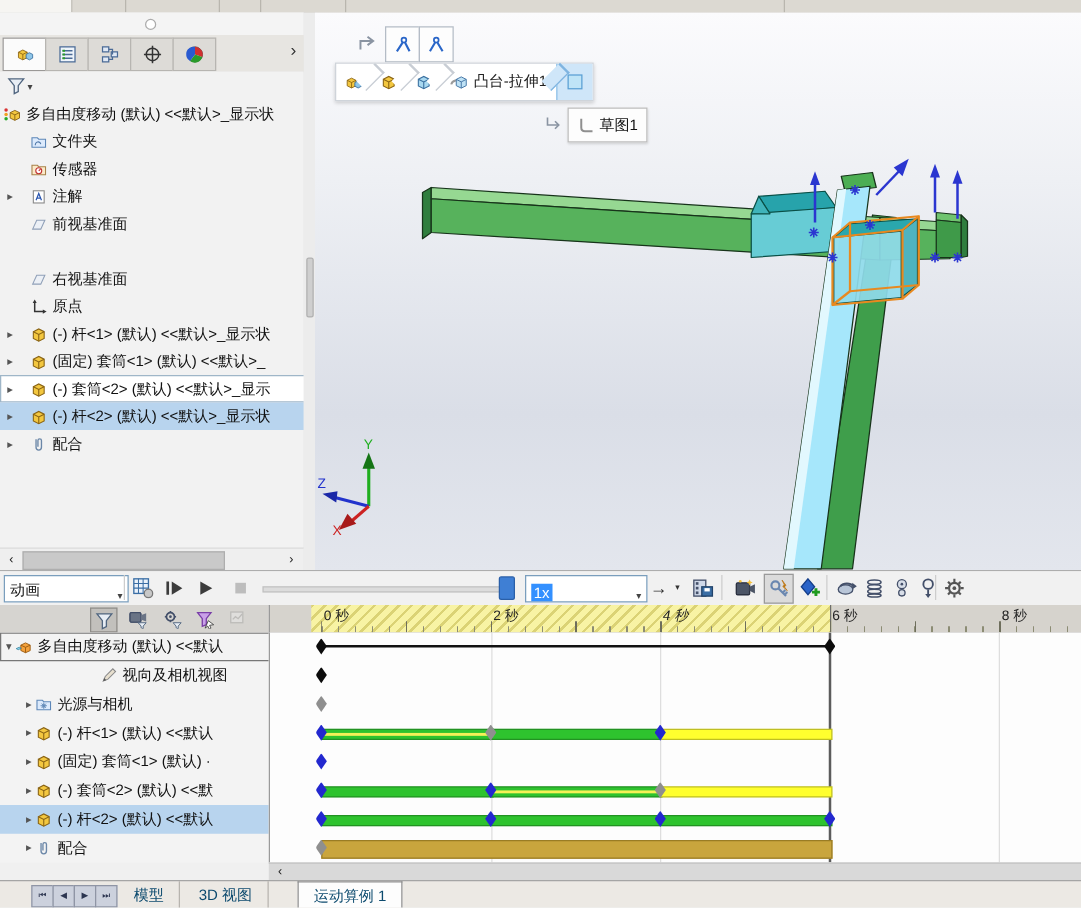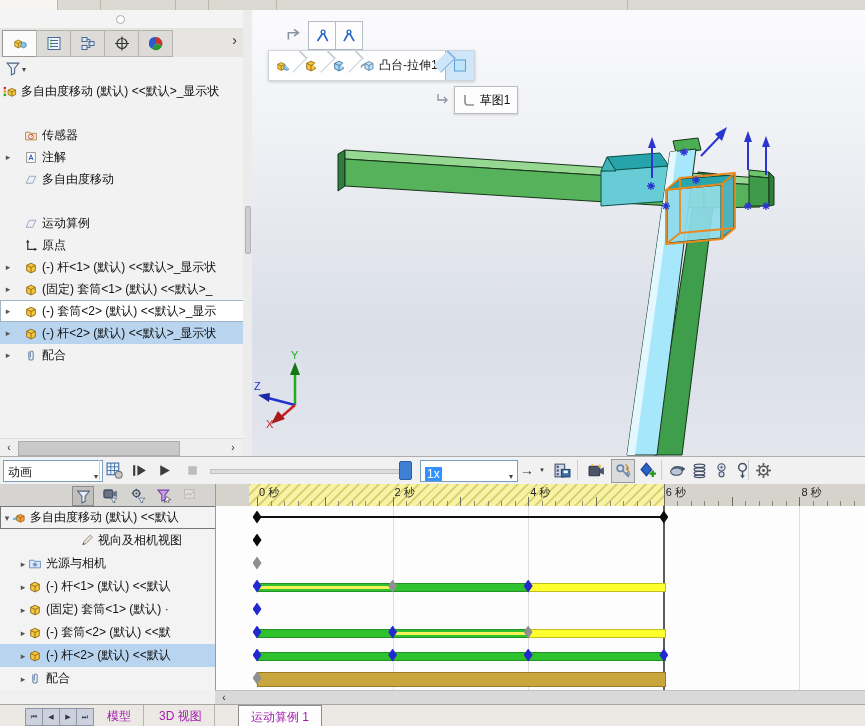--- a/index.html
+++ b/index.html
@@ -93,21 +93,21 @@
   .key{position:absolute;width:9px;height:13px;clip-path:polygon(50% 0,100% 50%,50% 100%,0 50%)}
   .key.blue{background:#2328cf}
   .key.gray{background:#8f8f8f}
   .key.black{background:#0c0c0c}
   .rangeline{position:absolute;height:2px;background:#111}
   #mm-scroll{position:absolute;left:215px;top:233px;width:650px;height:14px;background:#d9d9d9;border-top:1px solid #c2c2c2}
   #mm-scroll .sb-btn{top:0;height:14px;line-height:14px}
   #mm-tabs{position:absolute;left:0;top:247px;width:865px;height:23px;background:#ece9e4;border-top:1px solid #a5a5a5}
   .navb{position:absolute;top:3px;width:16px;height:16px;background:#ccd1dd;border:1px solid #8f95a5;color:#2c3550;
         font-size:7px;line-height:15px;text-align:center}
-  .mtab{position:absolute;top:0;height:22px;line-height:22px;text-align:left;font-size:12px;color:#a21caf;
+  .mtab{position:absolute;top:0;height:22px;line-height:22px;text-align:left;font-size:12px;color:#0c4a6e;
         border-right:1px solid #b7b4ae;padding:0 12px}
   .mtab.on{background:#fdfdfd;border:1px solid #8f8f8f;border-bottom:none;top:0;height:23px}
   .glyph{color:#333}
 </style>
 </head>
 <body>
 
 <div id="topstrip" class="abs">
   <div class="seg active" style="left:0;width:57px"></div>
   <div class="seg" style="left:57px;width:43px"></div>
@@ -184,20 +184,29 @@
           <svg viewBox="0 0 15 12">
             <circle cx="2" cy="2.3" r="1.5" fill="#d93333"></circle>
             <circle cx="2" cy="6" r="1.5" fill="#f0a020"></circle>
             <circle cx="2" cy="9.7" r="1.5" fill="#28a828"></circle>
             <path d="M5.5 4.5 9.5 2.6l4 1.9v4.7l-4 1.9-4-1.9z" fill="#f3c73f" stroke="#8a6414" stroke-width=".8"></path>
             <path d="M5.5 4.5l4 1.9 4-1.9M9.5 6.4v4.7" fill="none" stroke="#8a6414" stroke-width=".8"></path>
           </svg>
         </span>
         <span class="lbl">多自由度移动 (默认) &lt;&lt;默认&gt;_显示状</span>
       </div>
+      <div class="t-row" style="top: 22px; padding-left: 24px;">
+        <span class="ic">
+          <svg viewBox="0 0 12 12">
+            <path d="M1 3h4l1 1h5v6H1z" fill="#dceafc" stroke="#5d87b8" stroke-width=".8"></path>
+            <path d="M3.5 8.5a2 2 0 1 1 4-.8" fill="none" stroke="#4d77a8" stroke-width=".8"></path>
+          </svg>
+        </span>
+        <span class="lbl">文件夹</span>
+      </div>
       <div class="t-row" style="top: 44px; padding-left: 24px;">
         <span class="ic">
           <svg viewBox="0 0 12 12">
             <path d="M1 3h4l1 1h5v6H1z" fill="#fbe9c8" stroke="#a8824a" stroke-width=".8"></path>
             <circle cx="6" cy="7" r="2.2" fill="#fff" stroke="#c03030" stroke-width=".8"></circle>
             <path d="M6 7 7.4 5.8" stroke="#c03030" stroke-width=".8"></path>
           </svg>
         </span>
         <span class="lbl">传感器</span>
       </div>
@@ -211,29 +220,29 @@
           </svg>
         </span>
         <span class="lbl">注解</span>
       </div>
       <div class="t-row" style="top: 88px; padding-left: 24px;">
         <span class="ic">
           <svg viewBox="0 0 12 12">
             <path d="M1.5 9.5 4.5 3h6L7.5 9.5z" fill="#e8eef8" fill-opacity=".6" stroke="#90a0b8" stroke-width=".8"></path>
           </svg>
         </span>
-        <span class="lbl">多自由度移动</span>
+        <span class="lbl">前视基准面</span>
       </div>
       <div class="t-row" style="top: 132px; padding-left: 24px;">
         <span class="ic">
           <svg viewBox="0 0 12 12">
             <path d="M1.5 9.5 4.5 3h6L7.5 9.5z" fill="#e8eef8" fill-opacity=".6" stroke="#90a0b8" stroke-width=".8"></path>
           </svg>
         </span>
-        <span class="lbl">运动算例</span>
+        <span class="lbl">右视基准面</span>
       </div>
       <div class="t-row" style="top: 154px; padding-left: 24px;">
         <span class="ic">
           <svg viewBox="0 0 12 12">
             <path d="M3 2v7.5H10" fill="none" stroke="#333" stroke-width="1.1"></path>
             <path d="M1.5 3.2 3 .5l1.5 2.7z" fill="#333"></path>
             <path d="M9 8l2.8 1.5L9 11z" fill="#333"></path>
           </svg>
         </span>
         <span class="lbl">原点</span>
@@ -619,21 +628,21 @@
       </svg>
     </div>
   </div>
   <div id="mm-ruler">
     <div id="ruler-yellow"></div>
     <div id="ticks-minor"></div>
       <div id="ticks-major"></div>
     <div id="ruler-labels">
         <span class="rlbl" style="left: 43px;">0 秒</span>
         <span class="rlbl" style="left: 178.6px;">2 秒</span>
-        <span class="rlbl" style="left: 314.2px;">4 秒</span>
+        <span class="rlbl" style="left: 314.2px; font-style: italic;">4 秒</span>
         <span class="rlbl" style="left: 449.8px;">6 秒</span>
         <span class="rlbl" style="left: 585.4px;">8 秒</span>
       </div>
   </div>
 
   <div id="mm-tree">
       <div class="t-row focusbox" style="top: 0px; height: 23px; padding-left: 2px;">
         <span class="arrow">▾</span>
         <span class="ic">
           <svg viewBox="0 0 15 12">

